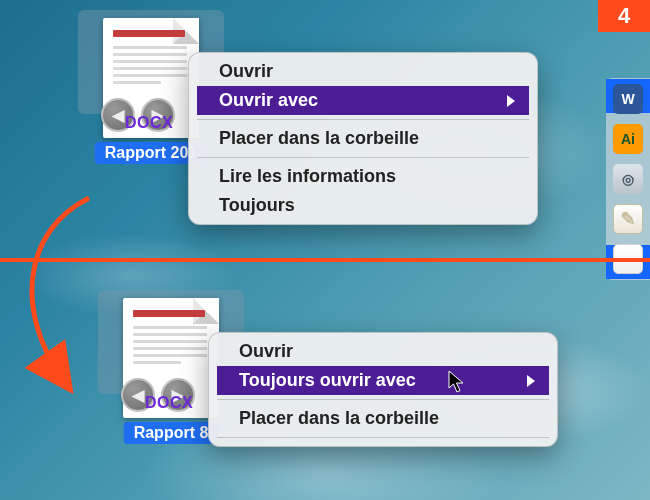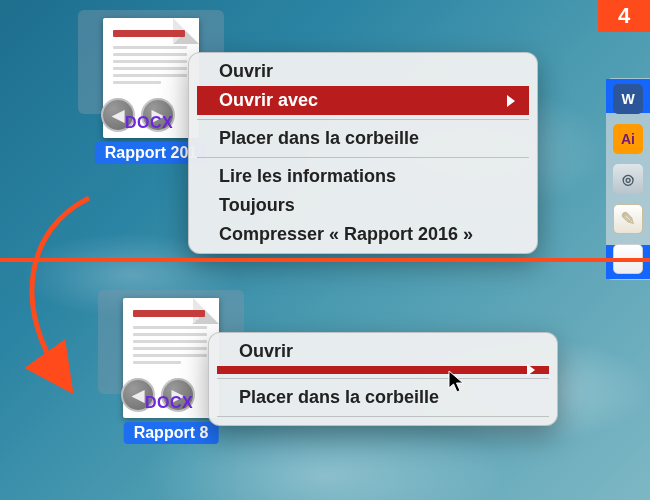--- a/index.html
+++ b/index.html
@@ -22,27 +22,27 @@
   .file-icon .foldmask{position:absolute;top:0;right:0;width:26px;height:26px;background:linear-gradient(135deg,transparent 49%,#fff 50%);}
   .file-icon .title{position:absolute;top:12px;left:10px;right:14px;height:7px;background:#c43c3c;border-radius:1px;}
   .file-icon .line{position:absolute;left:10px;right:12px;height:3px;background:#d9d9d9;border-radius:1px;}
   .file-icon .badge{position:absolute;left:22px;bottom:6px;font-size:16px;font-weight:700;color:#6d28d9;letter-spacing:0.5px;}
   .file-icon .qlbtn{position:absolute;bottom:6px;width:34px;height:34px;border-radius:50%;background:radial-gradient(circle at 35% 30%,#9a9a9a,#6b6b6b);border:2px solid rgba(255,255,255,0.5);display:flex;align-items:center;justify-content:center;color:#eee;font-size:17px;}
   .file-icon .qlbtn.l{left:-2px;} .file-icon .qlbtn.r{left:38px;}
   .file-label{position:absolute;top:124px;left:50%;transform:translateX(-50%);white-space:nowrap;padding:2px 10px;border-radius:4px;background:#1f6ef2;color:#fff;font-size:16px;font-weight:600;}
 
   .menu{position:absolute;background:rgba(236,238,240,0.97);border:1px solid rgba(0,0,0,0.18);border-radius:12px;box-shadow:0 10px 28px rgba(0,0,0,0.35);padding:4px 8px;min-width:350px;font-weight:bold;}
   .menu .item{position:relative;font-size:18px;color:#222;padding:4px 22px;white-space:nowrap;}
-  .menu .item.hl{background:#b91c1c;color:#fff;}
+  .menu .item.hl{background:#4c1d95;color:#fff;}
   .menu .sep{height:1px;margin:4px 0;background:rgba(0,0,0,0.18);}
   .menu .arrow-ind{position:absolute;right:14px;top:50%;transform:translateY(-50%);width:0;height:0;border-left:8px solid #fff;border-top:6px solid transparent;border-bottom:6px solid transparent;}
 
   .dock{position:absolute;right:0;width:44px;border-radius:6px 0 0 6px;background:rgba(210,218,224,0.65);display:flex;flex-direction:column;align-items:center;padding:6px 0;gap:10px;}
   .dock .app{width:30px;height:30px;border-radius:5px;display:flex;align-items:center;justify-content:center;font-size:14px;font-weight:700;color:#fff;}
-  .dock .word{background:#2b579a;} .dock .ai{background:#ff9a00;color:#701a75;}
+  .dock .word{background:#2b579a;} .dock .ai{background:#ff9a00;color:#14532d;}
   .dock .prev{background:linear-gradient(180deg,#dfe6ea,#b9c4cb);color:#4a5a66;}
   .dock .text{background:linear-gradient(180deg,#fff,#e9e4d6);border:1px solid #c9bfa0;color:#c9bfa0;font-size:18px;}
   .dock .blank{background:linear-gradient(180deg,#fff,#eee);border:1px solid #d0d0d0;}
   .dock .hl-strip{position:absolute;right:0;width:44px;height:34px;background:#1565ff;border-radius:0;}
 
   .cursor{position:absolute;width:18px;height:24px;}
 </style>
 </head>
 <body>
 
@@ -74,21 +74,20 @@
     <div class="item">Ouvrir</div>
     <div class="item hl">
       <span>Ouvrir avec</span>
       <span class="arrow-ind"></span>
     </div>
     <div class="sep"></div>
     <div class="item">Placer dans la corbeille</div>
     <div class="sep"></div>
     <div class="item">Lire les informations</div>
     <div class="item">Toujours</div>
-    <div class="item">Compresser « Rapport 2016 »</div>
   </div>
 
   <div class="dock" style="top:78px;">
     <div class="hl-strip" style="top:1px;"></div>
     <div class="app word" style="position:relative;">W</div>
     <div class="app ai">Ai</div>
     <div class="app prev">◎</div>
     <div class="app text">✎</div>
     <div class="hl-strip" style="top:167px;"></div>
     <div class="app blank" style="position:relative;"></div>
@@ -119,20 +118,21 @@
       <div class="qlbtn l">◀</div>
       <div class="qlbtn r">▶</div>
       <span class="badge">DOCX</span>
     </div>
     <div class="file-label">Rapport 8</div>
   </div>
 
   <div class="menu" style="left:208px;top:332px;">
     <div class="item">Ouvrir</div>
     <div class="item hl">
+      <span>Toujours ouvrir avec</span>
       <span class="arrow-ind"></span>
     </div>
     <div class="sep"></div>
     <div class="item">Placer dans la corbeille</div>
     <div class="sep"></div>
   </div>
 
   <svg class="cursor" style="left:448px;top:370px;" viewBox="0 0 18 24">
     <path d="M1,1 L1,18 L5.5,14 L9,22 L12,20.5 L8.5,13 L15,13 z" fill="#000" stroke="#fff" stroke-width="1"></path>
   </svg>

